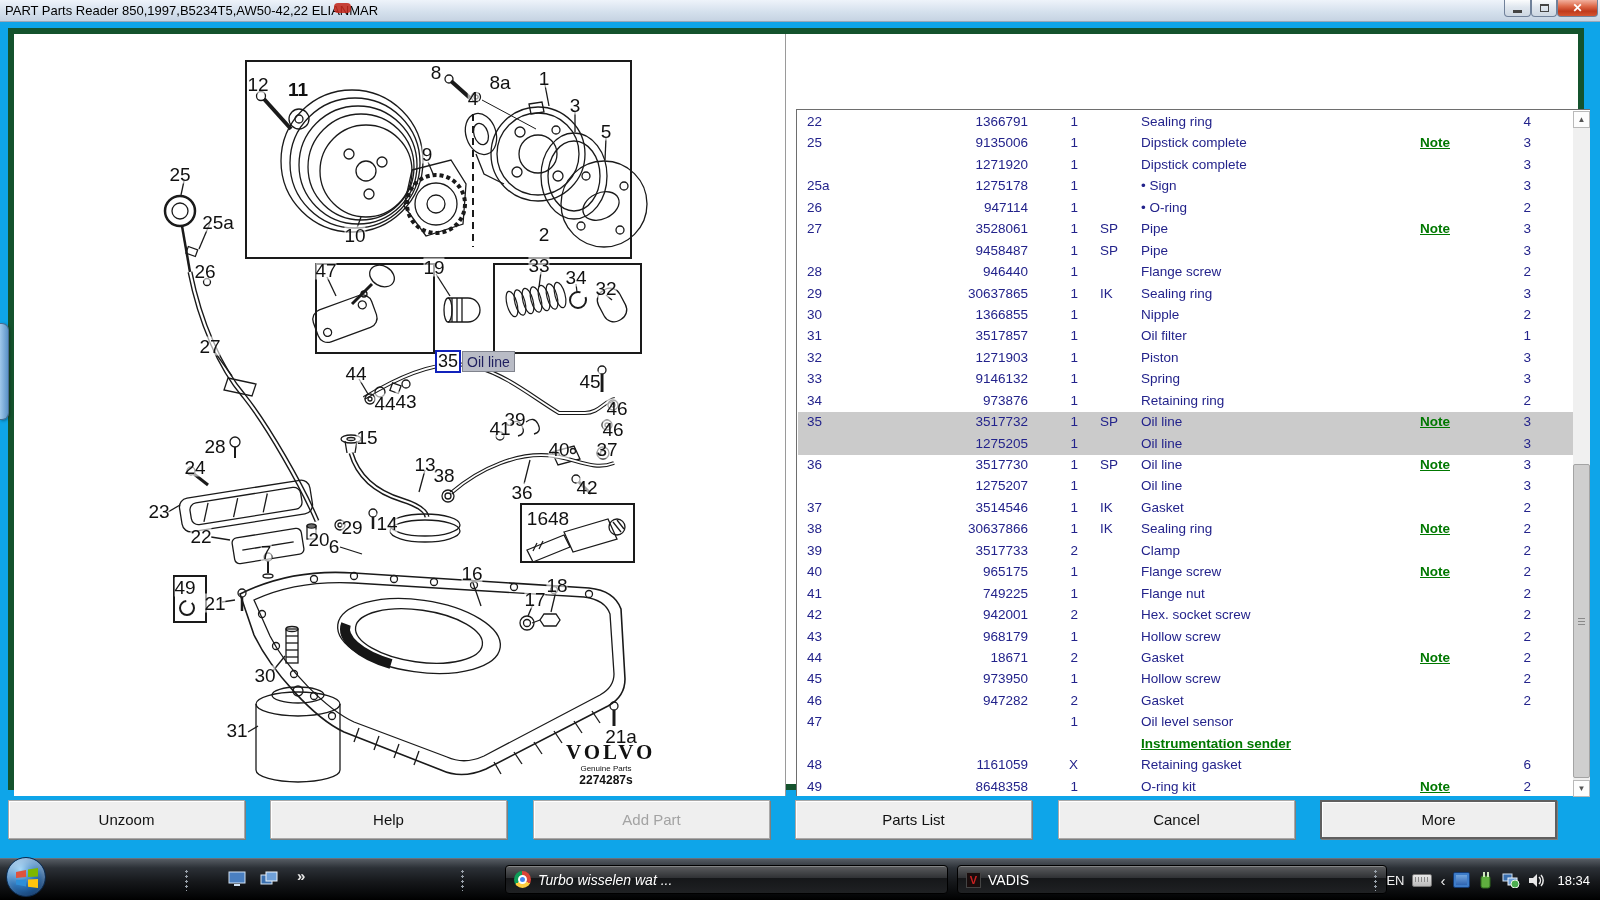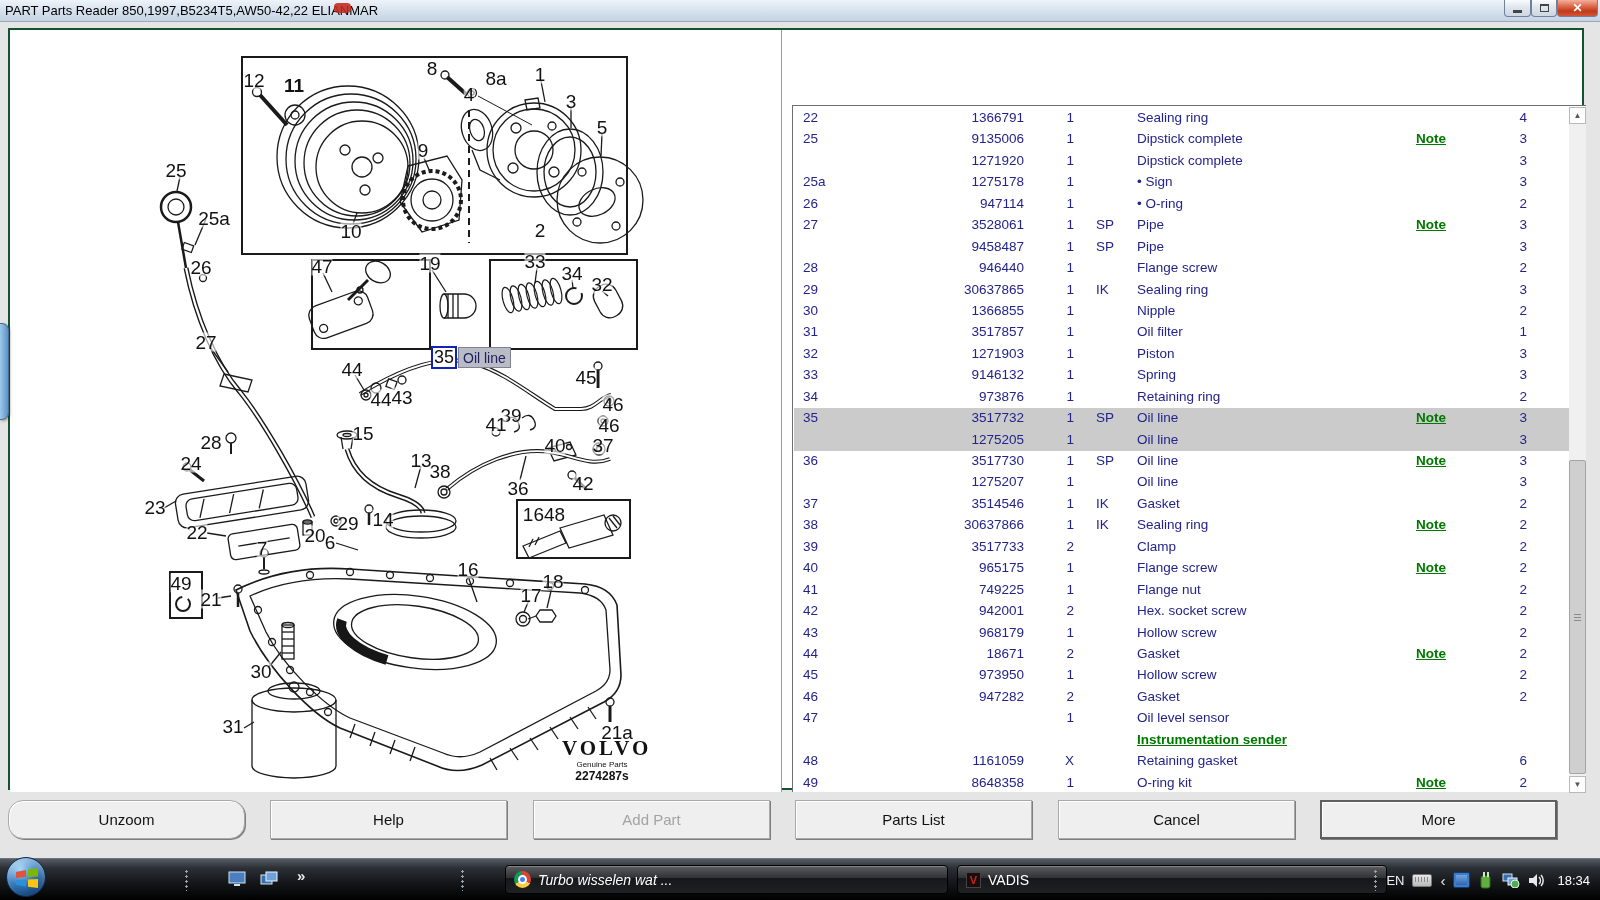--- a/index.html
+++ b/index.html
@@ -1,39 +1,39 @@
 <!DOCTYPE html>
 <html><head>
 <meta charset="utf-8">
 <style>
   * { margin:0; padding:0; box-sizing:border-box; }
   html,body { width:1600px; height:900px; overflow:hidden; background:#fff;
               font-family:"Liberation Sans", sans-serif; }
-  #screen { position:relative; width:1600px; height:900px; background:#e5e5e5; }
+  #screen { position:relative; width:1600px; height:900px; background:#0ea5e9; }
 
   
   .titlebar { position:absolute; left:0; top:0; width:1600px; height:22px;
     background:linear-gradient(#eef3fa, #d3dfec 60%, #c6d3e2);
     border-bottom:1px solid #9aa7b8; }
   .titlebar .title { position:absolute; left:5px; top:3px; font-size:13px; color:#000; }
   .smudge { position:absolute; left:334px; top:3px; width:17px; height:10px;
     background:#c2291e; border-radius:4px; opacity:.88; filter:blur(.4px); }
   .winbtn { position:absolute; top:0; height:17px; border:1px solid #70819a; border-top:none;
     border-radius:0 0 4px 4px; background:linear-gradient(#fbfcfd,#dfe6ee 45%,#cdd7e2);
     display:flex; align-items:center; justify-content:center; font-size:10px; color:#333; }
   .winbtn.min { left:1504px; width:27px; }
   .winbtn.max { left:1531px; width:26px; }
   .winbtn.close { left:1557px; width:41px;
     background:linear-gradient(#f2b09e,#dd6848 40%,#c03a1d 70%,#d55531); color:#fff; font-weight:bold; font-size:12px; }
   .glyph-min { width:9px; height:3px; background:#444; margin-top:7px; }
   .glyph-max { width:9px; height:8px; border:1px solid #444; border-top:2px solid #444; }
 
   
   .main-frame { position:absolute; left:8px; top:28px; width:1576px; height:762px;
-    background:#fff; border:2px solid #14532d; }
+    background:#fff; border:6px solid #14532d; }
   .divider-v { position:absolute; left:771px; top:0; width:1px; height:762px; background:#9a9a9a; }
 
   
   .diagram { position:absolute; left:0; top:0; width:771px; height:762px; background:#fff; }
   .diagram svg { position:absolute; left:0; top:0; }
   .dlabel { position:absolute; transform:translate(-50%,-50%); font-size:19px; color:#111;
     white-space:nowrap; z-index:3; background:rgba(255,255,255,.6); line-height:1; }
   .callout-num { position:absolute; left:421px; top:316px; width:26px; height:23px;
     border:2px solid #1122bb; background:#fff; color:#111; font-size:18px;
     display:flex; align-items:center; justify-content:center; z-index:4; }
@@ -687,21 +687,21 @@
       <div class="sbar">
         <div class="sbtn up">▲</div>
         <div class="sthumb"></div>
         <div class="sbtn down">▼</div>
       </div>
     </div>
   </div>
 
   <div class="side-tab"></div>
 
-  <div class="btn" style="left:8px;border-radius:15px;">Unzoom</div>
+  <div class="btn" style="left:8px;">Unzoom</div>
   <div class="btn" style="left:270px;">Help</div>
   <div class="btn disabled" style="left:533px;">Add Part</div>
   <div class="btn" style="left:795px;">Parts List</div>
   <div class="btn default" style="left:1320px;">More</div>
   <div class="btn" style="left:1058px;">Cancel</div>
 
   <div class="taskbar">
     <div class="orb">
       <svg width="26" height="26" viewBox="0 0 26 26">
         <path d="M2 7 L12 5 L12 12 L2 13 Z" fill="#e0533d"></path>

